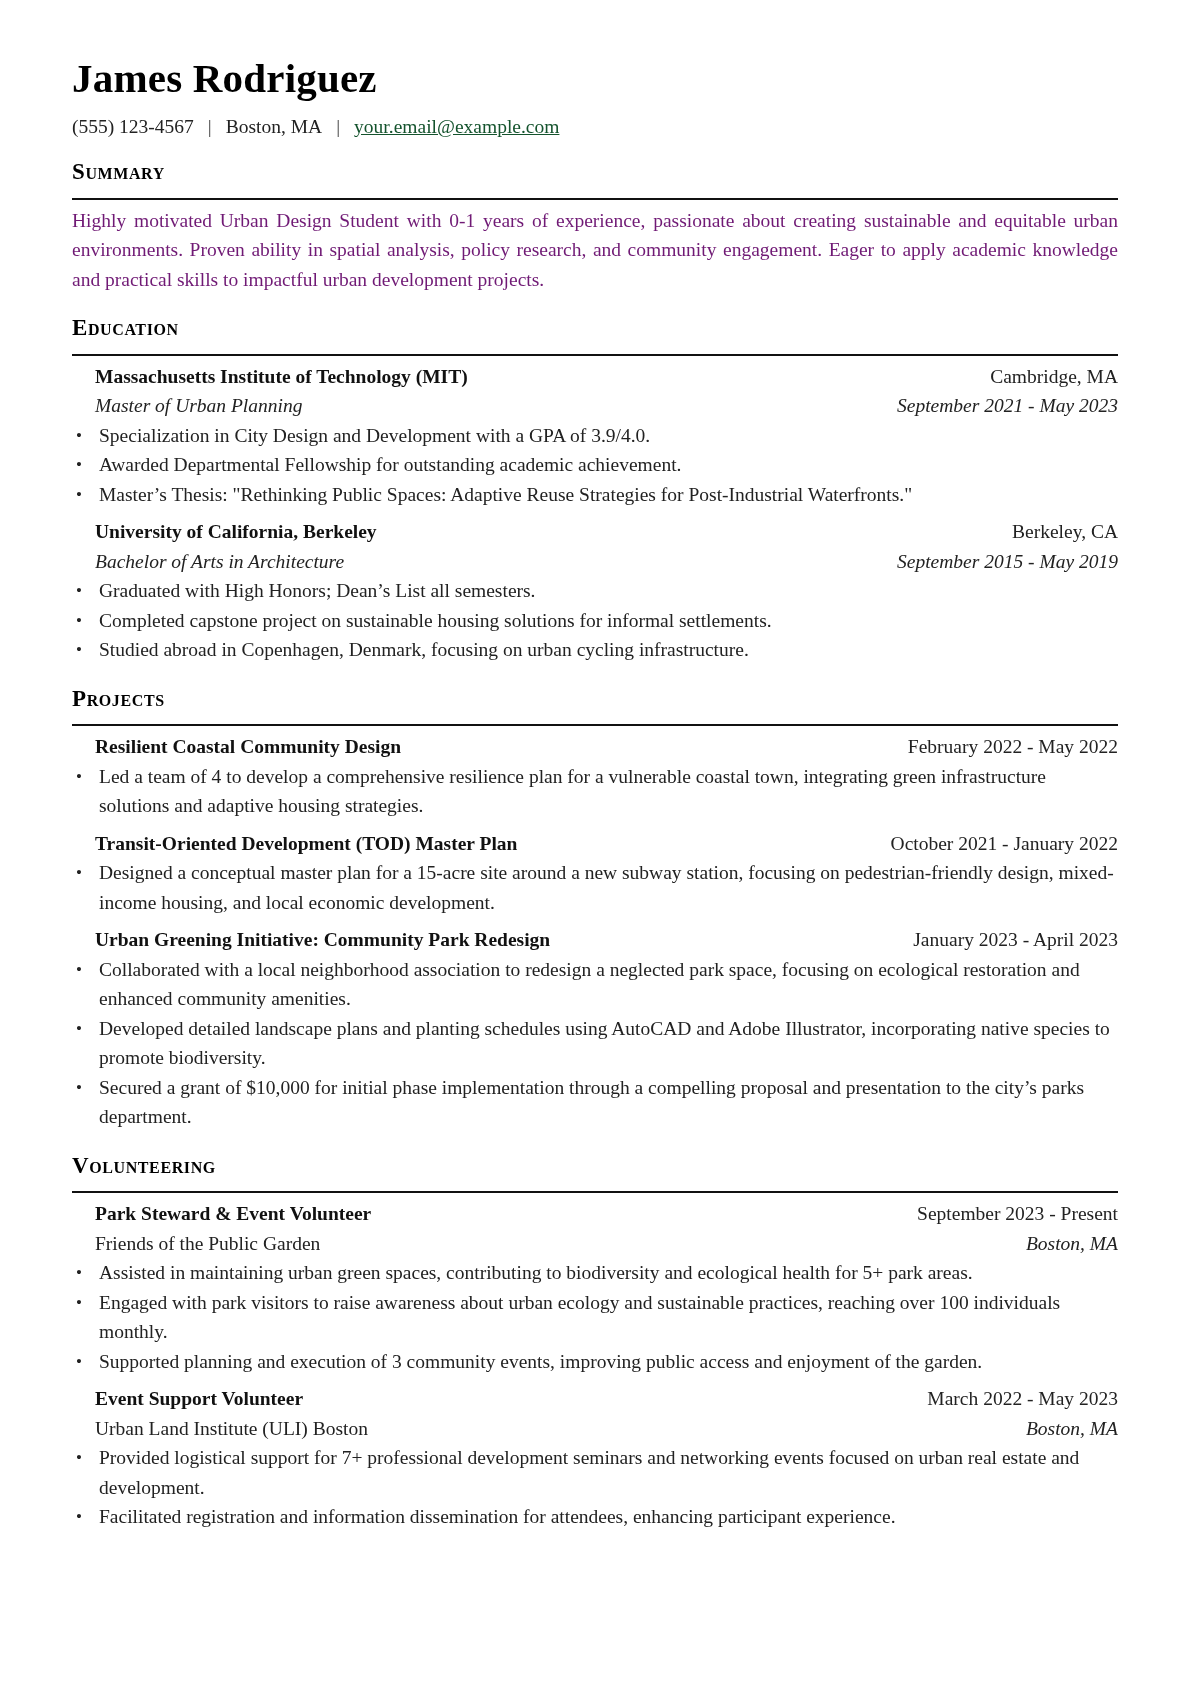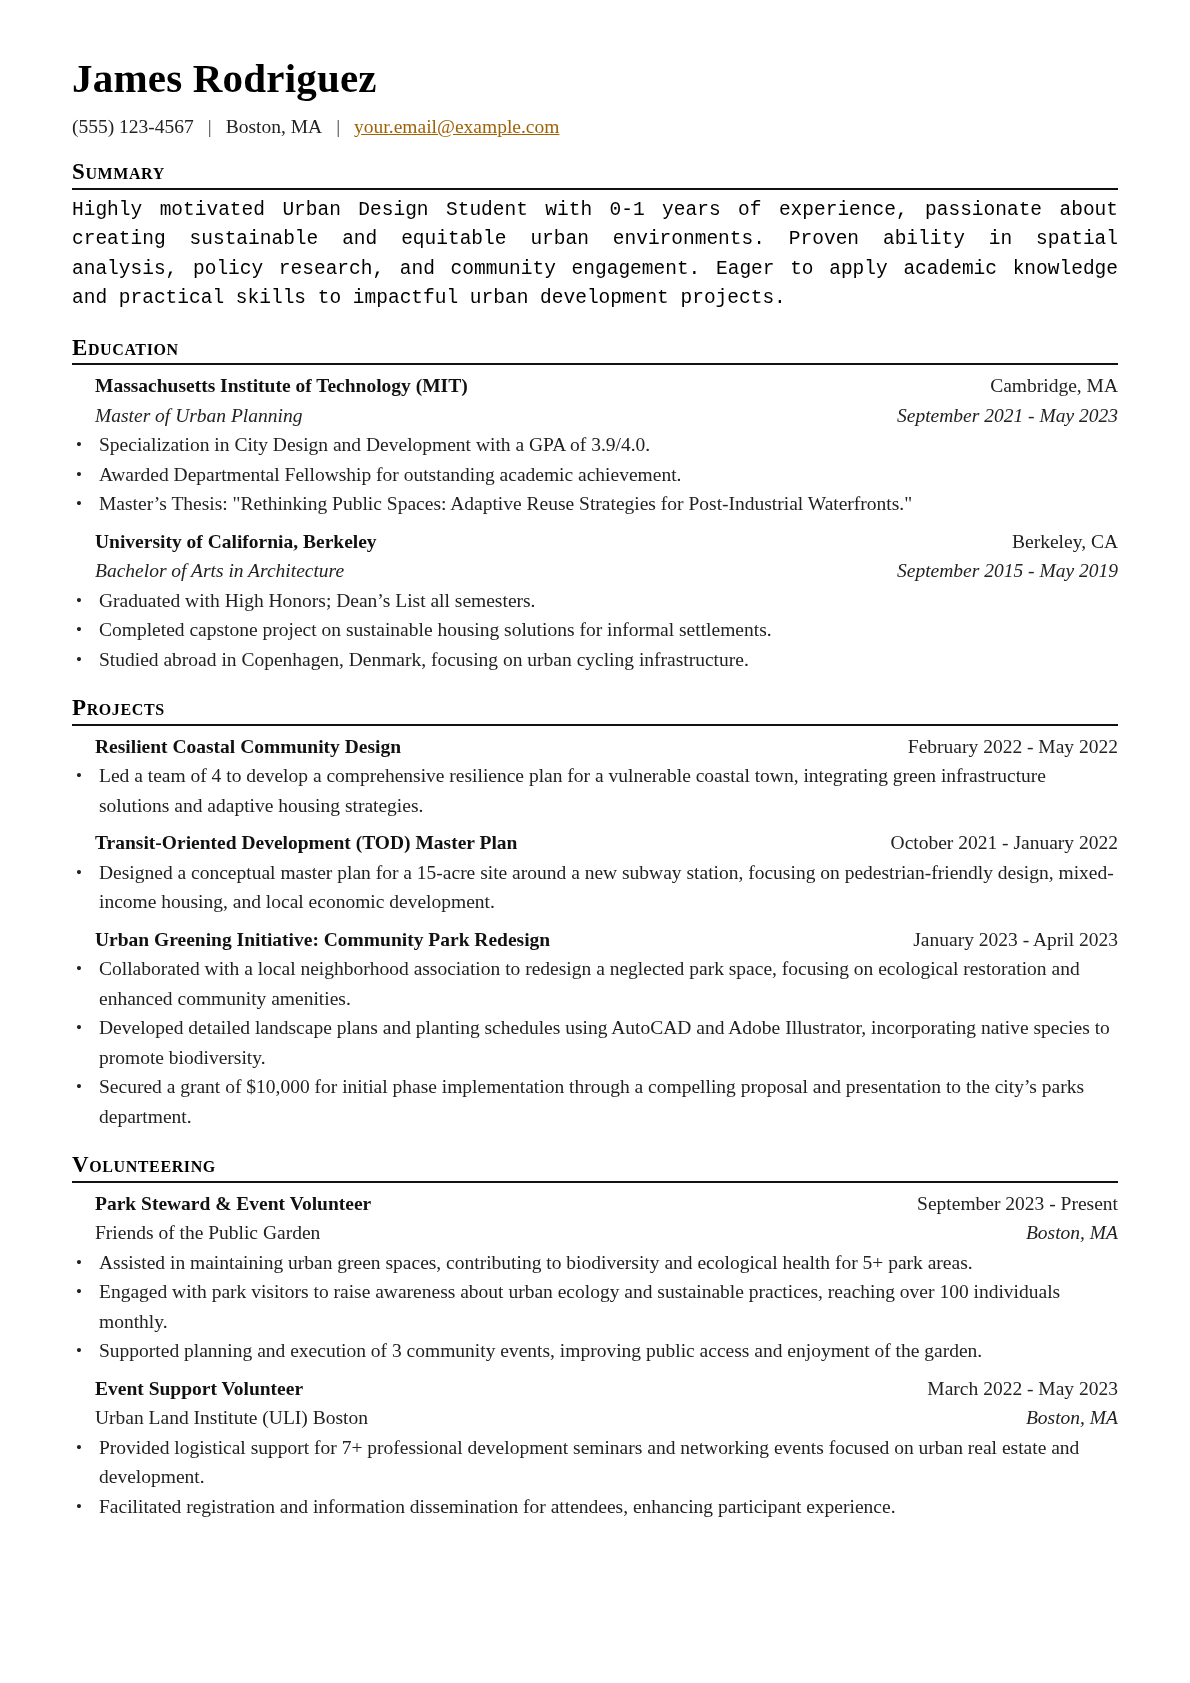--- a/index.html
+++ b/index.html
@@ -13,32 +13,32 @@
       font-family: "Liberation Serif", serif;
       font-weight: bold; font-size: 41px; line-height: 1; margin: 0;
       letter-spacing: 0.2px; color: #000;
     }
     .contact {
       font-family: "Liberation Serif", serif;
       font-size: 19.5px; margin-top: 17px; color: #222;
       display: flex; align-items: flex-start;
     }
     .contact .sep { margin: 0 14px; color: #444; }
-    .contact a { color: #a16207; text-decoration: underline; }
+    .contact a { color: #14532d; text-decoration: underline; }
     .section { margin-top: 20px; }
     .section-title {
       font-family: "Liberation Serif", serif;
       font-variant: small-caps; font-weight: bold; font-size: 23px;
       letter-spacing: 0.6px; color: #000; margin: 0;
-      padding-bottom: 2px; border-bottom: 2px solid #111;
+      padding-bottom: 12px; border-bottom: 2px solid #111;
       line-height: 1.2;
     }
     .text {
-      font-family: Liberation Mono, monospace;
-      font-size: 19.5px; line-height: 29.5px; color: #000000;
+      font-family: Liberation Serif, serif;
+      font-size: 19.5px; line-height: 29.5px; color: #701a75;
       text-align: justify; margin-top: 6px;
     }
     .entry { margin-top: 8px; }
     .entry:first-of-type { margin-top: 6px; }
     .row {
       display: flex; justify-content: space-between; align-items: baseline;
       font-family: "Liberation Serif", serif;
       font-size: 19.5px; line-height: 29.5px; color: #222; margin-left: 23px;
     }
     .row .b { font-weight: bold; color: #111; }

